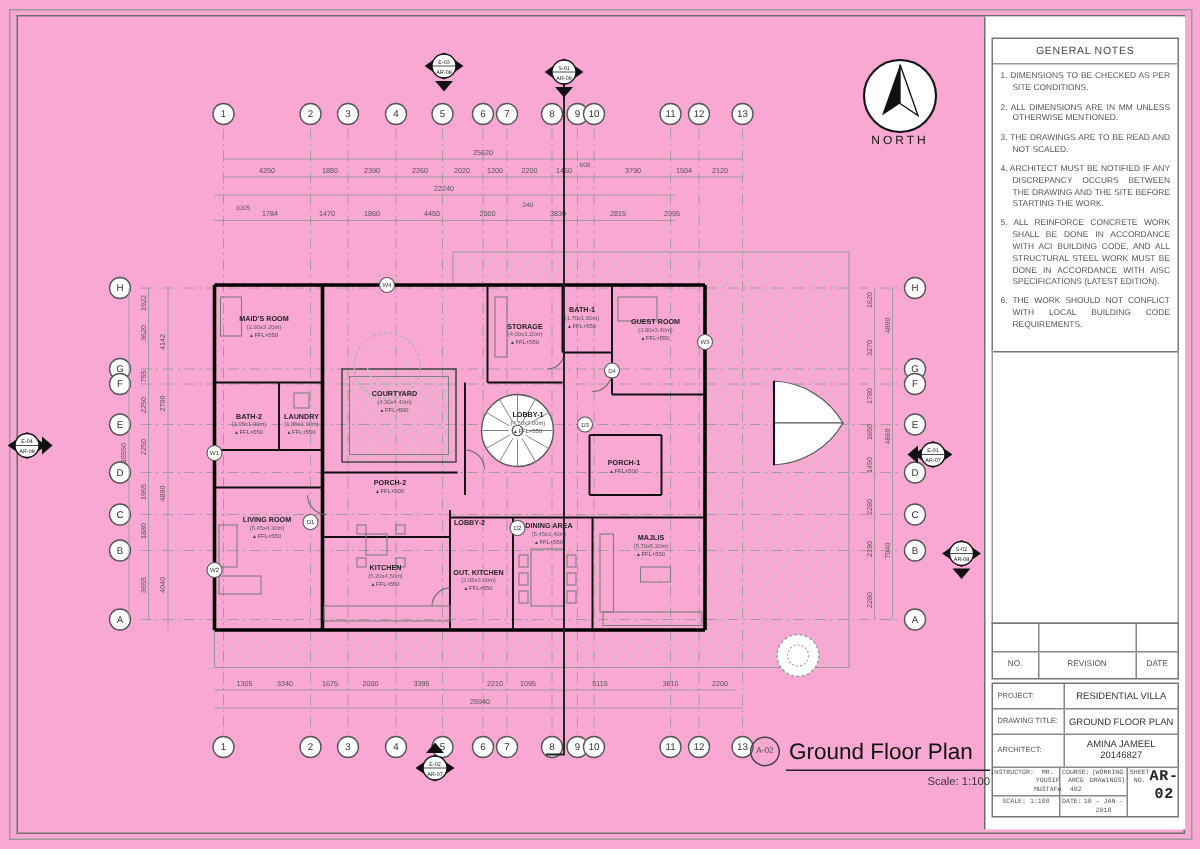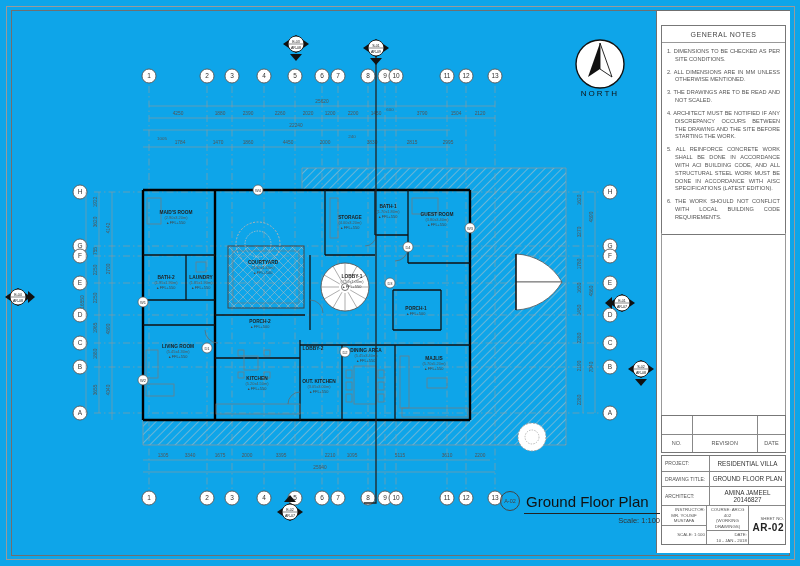--- a/index.html
+++ b/index.html
@@ -1,16 +1,16 @@
 <!DOCTYPE html>
 <html><head>
 <meta charset="utf-8">
 <style>
   html,body{margin:0;padding:0;background:#e9e9e9;font-family:"Liberation Sans",sans-serif;}
-  #sheet{position:relative;width:800px;height:566px;background:#0ea5e9;overflow:hidden;}
+  #sheet{position:relative;width:800px;height:566px;background:#f9a8d4;overflow:hidden;}
   .frame-outer{position:absolute;left:6px;top:6px;width:787px;height:552px;border:1px solid #9a9a9a;}
   .frame-inner{position:absolute;left:11px;top:10px;width:777px;height:544px;border:1px solid #6f6f6f;}
   #plan-svg{position:absolute;left:0;top:0;}
   svg text{font-family:"Liberation Sans",sans-serif;}
   
   #panel{position:absolute;left:656px;top:11px;width:133px;height:542px;border-left:1px solid #6f6f6f;background:#fff;}
   .notes-box{position:absolute;left:4px;top:14px;right:4px;height:208px;border:1px solid #777;}
   .notes-title{font-size:7px;letter-spacing:.5px;text-align:center;color:#444;padding:5px 0 4px 0;border-bottom:1px solid #999;}
   .note-item{font-size:5.6px;line-height:1.4;color:#555;text-align:justify;margin:5px 5px 0 13px;text-indent:-8px;}
   .empty-box{position:absolute;left:4px;top:222px;right:4px;height:182px;border:1px solid #999;border-top:none;}
@@ -24,21 +24,21 @@
   .tb{position:absolute;left:4px;top:444px;right:4px;bottom:8px;border:1px solid #777;display:flex;flex-direction:column;}
   .tb-row{display:flex;border-bottom:1px solid #888;height:17px;}
   .tb-row.tall{height:21px;}
   .tb-label{width:44px;border-right:1px solid #888;font-size:5px;color:#555;display:flex;align-items:center;padding-left:3px;}
   .tb-value{flex:1;font-size:6.3px;color:#333;display:flex;align-items:center;justify-content:center;text-align:center;flex-direction:column;line-height:1.15;}
   .tb-bottom{flex:1;display:flex;}
   .tb-bcol{display:flex;flex-direction:column;}
   .tb-bc1{width:44px;border-right:1px solid #888;}
   .tb-bc2{flex:1;border-right:1px solid #888;}
   .tb-bc3{width:36px;}
-  .tb-bcell{flex:1;font-size:4.4px;color:#555;display:flex;flex-direction:column;align-items:flex-end;justify-content:center;text-align:center;line-height:1.25;padding:1px;}
+  .tb-bcell{flex:1;font-size:4.4px;color:#555;display:flex;flex-direction:row;align-items:flex-start;justify-content:center;text-align:center;line-height:1.25;padding:1px;font-family:Liberation Mono, monospace;}
   .tb-bcell.bline{border-bottom:1px solid #888;}
   .sheet-no{font-size:10px;color:#222;font-weight:bold;letter-spacing:.5px;}
   
   #draw-title{position:absolute;left:500px;top:491px;width:160px;}
   .dt-row{display:flex;align-items:center;}
   .dt-circle{width:18px;height:18px;border:1px solid #444;border-radius:50%;font-size:5.5px;color:#444;display:flex;align-items:center;justify-content:center;margin-right:6px;flex:none;}
   .dt-text{font-size:15px;color:#111;white-space:nowrap;}
   .dt-line{border-top:1.6px solid #222;margin-top:2px;margin-left:24px;}
   .dt-scale{font-size:7.5px;color:#333;text-align:right;margin-top:2px;}
 </style>

